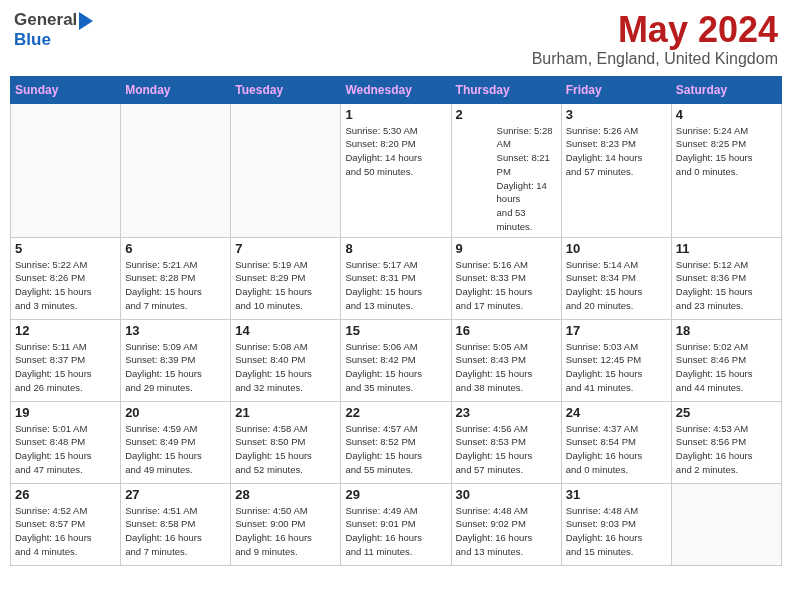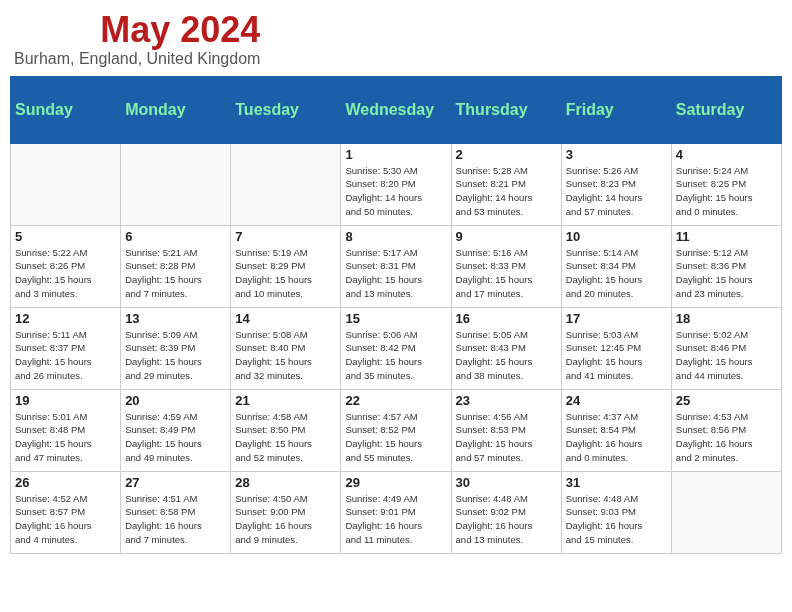--- a/index.html
+++ b/index.html
@@ -30,24 +30,24 @@
       font-size: 16px;
       color: #555;
     }
     .calendar {
       width: 100%;
       border-collapse: collapse;
       table-layout: fixed;
     }
     .calendar th {
       background: #1a5fa8;
-      color: #86efac;
-      font-size: 16px;
-      font-weight: bold;
-      padding: 24px 4px;
+      color: #f0abfc;
+      font-size: 12px;
+      font-weight: bold;
+      padding: 6px 4px;
       text-align: left;
       border: 1px solid #1a5fa8;
     }
     .calendar td {
       border: 1px solid #ccc;
       vertical-align: top;
       padding: 3px 4px;
       font-size: 10px;
       color: #333;
       background: #fff;
@@ -89,20 +89,31 @@
       border-bottom: 9px solid transparent;
       border-left: 14px solid #1565c0;
       margin-left: 2px;
       margin-bottom: -2px;
     }
   </style>
 </head>
 <body>
 
 <div class="header">
+  <div class="logo-wrapper">
+    <div>
+      <div style="display:flex;align-items:center;">
+        <span class="logo-text-general">General</span>
+        <span class="logo-triangle"></span>
+      </div>
+      <div>
+        <span class="logo-text-blue">Blue</span>
+      </div>
+    </div>
+  </div>
   <div class="title-area">
     <div class="month-title">May 2024</div>
     <div class="location">Burham, England, United Kingdom</div>
   </div>
 </div>
 
 <table class="calendar">
   <thead>
     <tr>
     <th>Sunday</th>
@@ -121,21 +132,21 @@
         <td class="empty"></td>
         <td>
           <div class="day-number">1</div>
           <div class="day-info" style="white-space: pre-line;">Sunrise: 5:30 AM
 Sunset: 8:20 PM
 Daylight: 14 hours
 and 50 minutes.</div>
         </td>
         <td>
           <div class="day-number">2</div>
-          <div class="day-info" style="white-space: pre-line;">Sunrise: 5:28 AM
+          <div class="day-info" style="white-space: pre-line; margin-left: 41px;">Sunrise: 5:28 AM
 Sunset: 8:21 PM
 Daylight: 14 hours
 and 53 minutes.</div>
         </td>
         <td>
           <div class="day-number">3</div>
           <div class="day-info" style="white-space: pre-line;">Sunrise: 5:26 AM
 Sunset: 8:23 PM
 Daylight: 14 hours
 and 57 minutes.</div>

